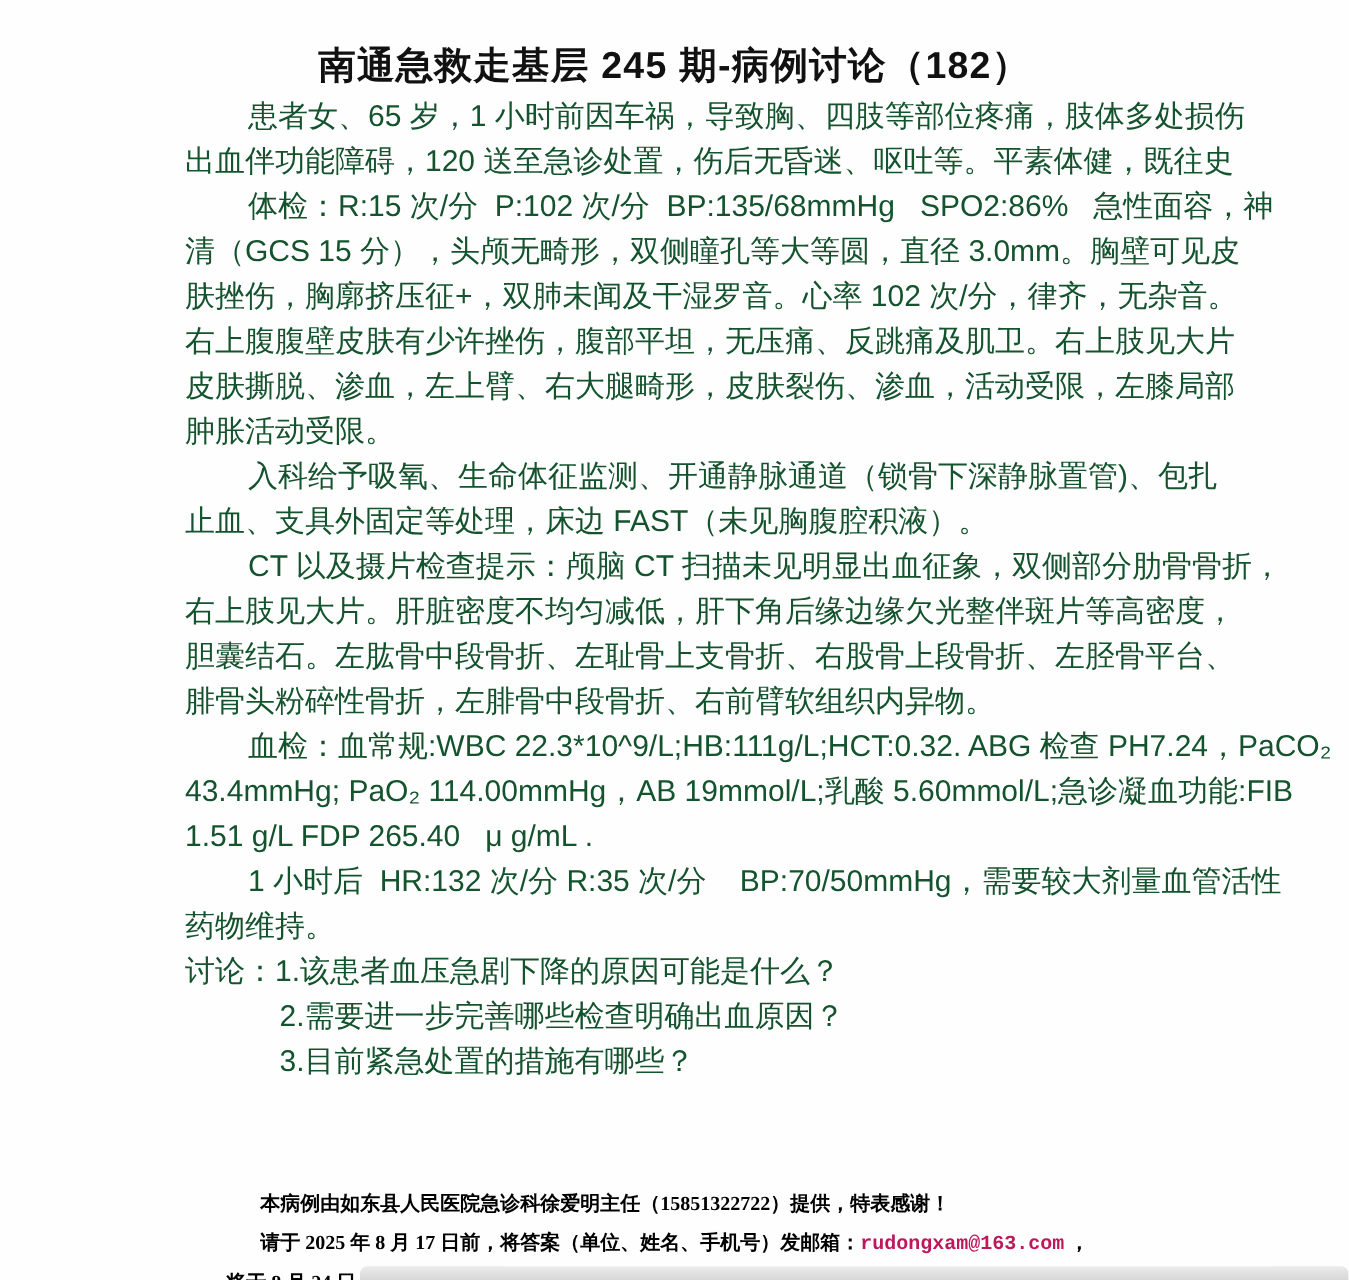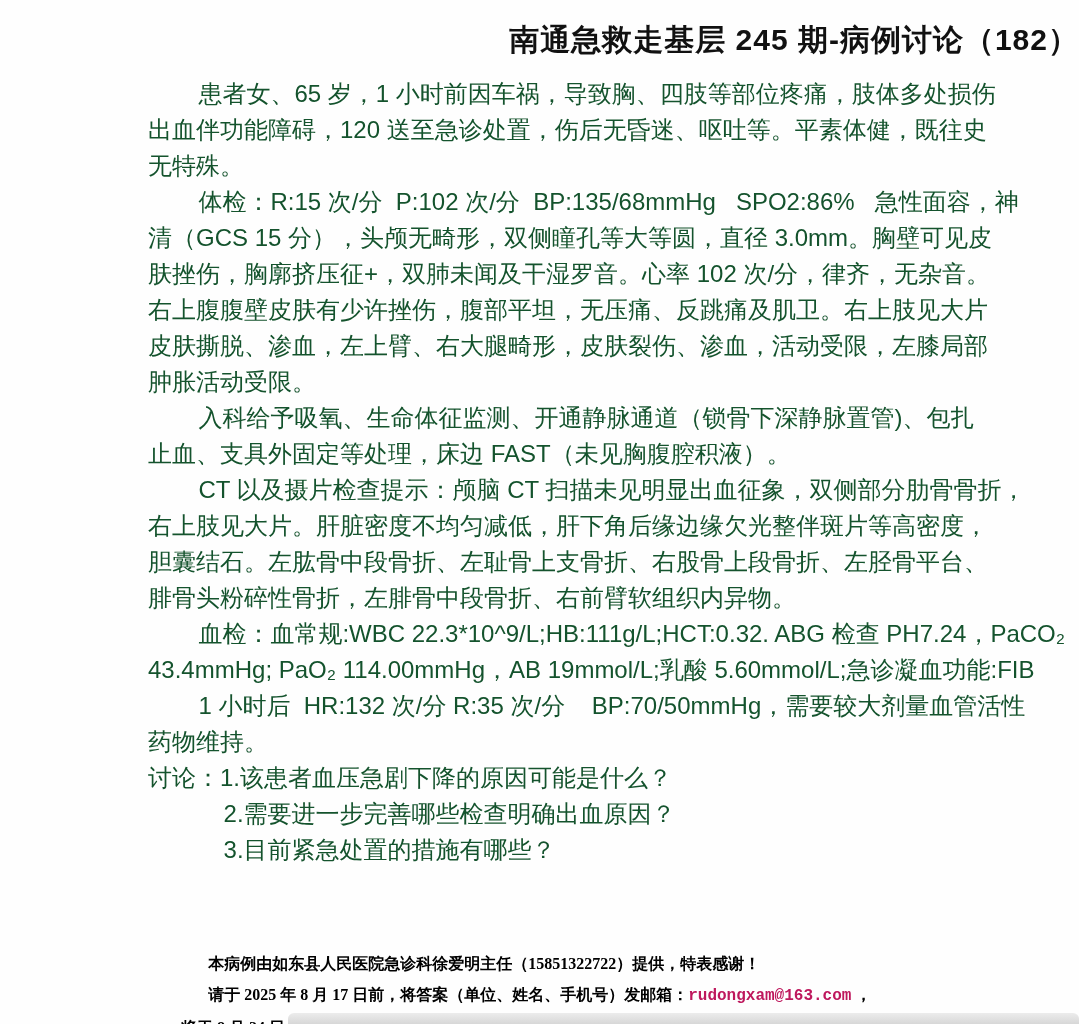--- a/index.html
+++ b/index.html
@@ -10,22 +10,22 @@
   .page {
     position: relative;
     width: 1079px;
     height: 1024px;
     background: #fefefe;
     overflow: hidden;
     font-family: "Liberation Sans", sans-serif;
     color: #1b1b1b;
   }
   .doc-title {
-    margin-top: 20px;
-    text-align: right;
+    margin-top: 32px;
+    text-align: center;
     font-size: 30px;
     font-weight: bold;
     letter-spacing: 1px;
     color: #111;
     white-space: pre;
   }
   .doc-body {
     position: absolute;
     top: 76px;
     left: 148px;
@@ -70,35 +70,35 @@
 </head>
 <body>
 
 <div class="page">
 
   <div class="doc-title">南通急救走基层 245 期-病例讨论（182）</div>
 
   <div class="doc-body">
     <div class="line ind-p">患者女、65 岁，1 小时前因车祸，导致胸、四肢等部位疼痛，肢体多处损伤</div>
     <div class="line">出血伴功能障碍，120 送至急诊处置，伤后无昏迷、呕吐等。平素体健，既往史</div>
-    <div class="line">无特殊。</div>
     <div class="line ind-p">体检：R:15 次/分  P:102 次/分  BP:135/68mmHg   SPO2:86%   急性面容，神</div>
     <div class="line">清（GCS 15 分），头颅无畸形，双侧瞳孔等大等圆，直径 3.0mm。胸壁可见皮</div>
     <div class="line">肤挫伤，胸廓挤压征+，双肺未闻及干湿罗音。心率 102 次/分，律齐，无杂音。</div>
     <div class="line">右上腹腹壁皮肤有少许挫伤，腹部平坦，无压痛、反跳痛及肌卫。右上肢见大片</div>
     <div class="line">皮肤撕脱、渗血，左上臂、右大腿畸形，皮肤裂伤、渗血，活动受限，左膝局部</div>
     <div class="line">肿胀活动受限。</div>
     <div class="line ind-p">入科给予吸氧、生命体征监测、开通静脉通道（锁骨下深静脉置管)、包扎</div>
     <div class="line">止血、支具外固定等处理，床边 FAST（未见胸腹腔积液）。</div>
     <div class="line ind-p">CT 以及摄片检查提示：颅脑 CT 扫描未见明显出血征象，双侧部分肋骨骨折，</div>
     <div class="line">右上肢见大片。肝脏密度不均匀减低，肝下角后缘边缘欠光整伴斑片等高密度，</div>
     <div class="line">胆囊结石。左肱骨中段骨折、左耻骨上支骨折、右股骨上段骨折、左胫骨平台、</div>
     <div class="line">腓骨头粉碎性骨折，左腓骨中段骨折、右前臂软组织内异物。</div>
     <div class="line ind-p">血检：血常规:WBC 22.3*10^9/L;HB:111g/L;HCT:0.32. ABG 检查 PH7.24，PaCO₂</div>
     <div class="line">43.4mmHg; PaO₂ 114.00mmHg，AB 19mmol/L;乳酸 5.60mmol/L;急诊凝血功能:FIB</div>
+    <div class="line">1.51 g/L FDP 265.40   μ g/mL .</div>
     <div class="line ind-p">1 小时后  HR:132 次/分 R:35 次/分    BP:70/50mmHg，需要较大剂量血管活性</div>
     <div class="line">药物维持。</div>
     <div class="line">讨论：1.该患者血压急剧下降的原因可能是什么？</div>
     <div class="line ind-q">2.需要进一步完善哪些检查明确出血原因？</div>
     <div class="line ind-q">3.目前紧急处置的措施有哪些？</div>
   </div>
 
   <div class="doc-footer">
     <div class="f-line f-ind">本病例由如东县人民医院急诊科徐爱明主任（15851322722）提供，特表感谢！</div>
     <div class="f-line f-ind"><span>请于 2025 年 8 月 17 日前，将答案（单位、姓名、手机号）发邮箱：</span><span class="email">rudongxam@163.com</span><span> ，</span></div>

